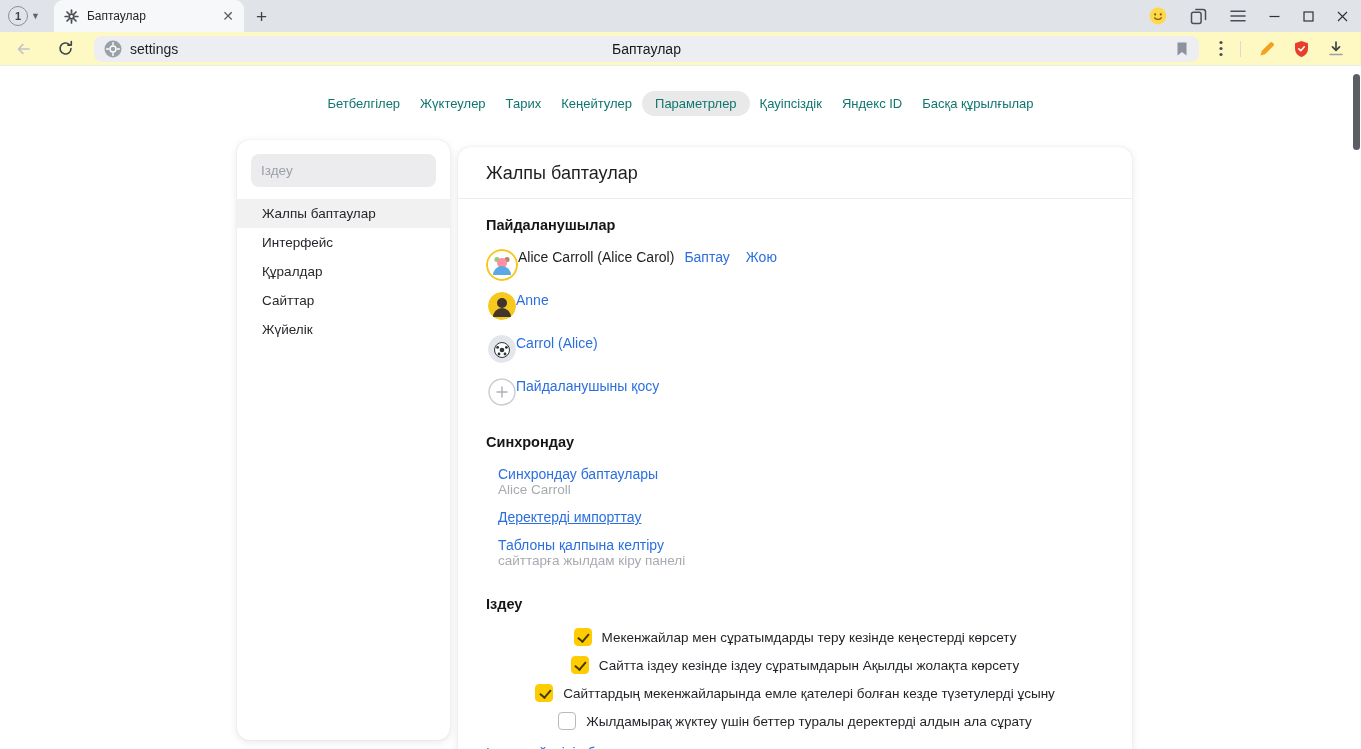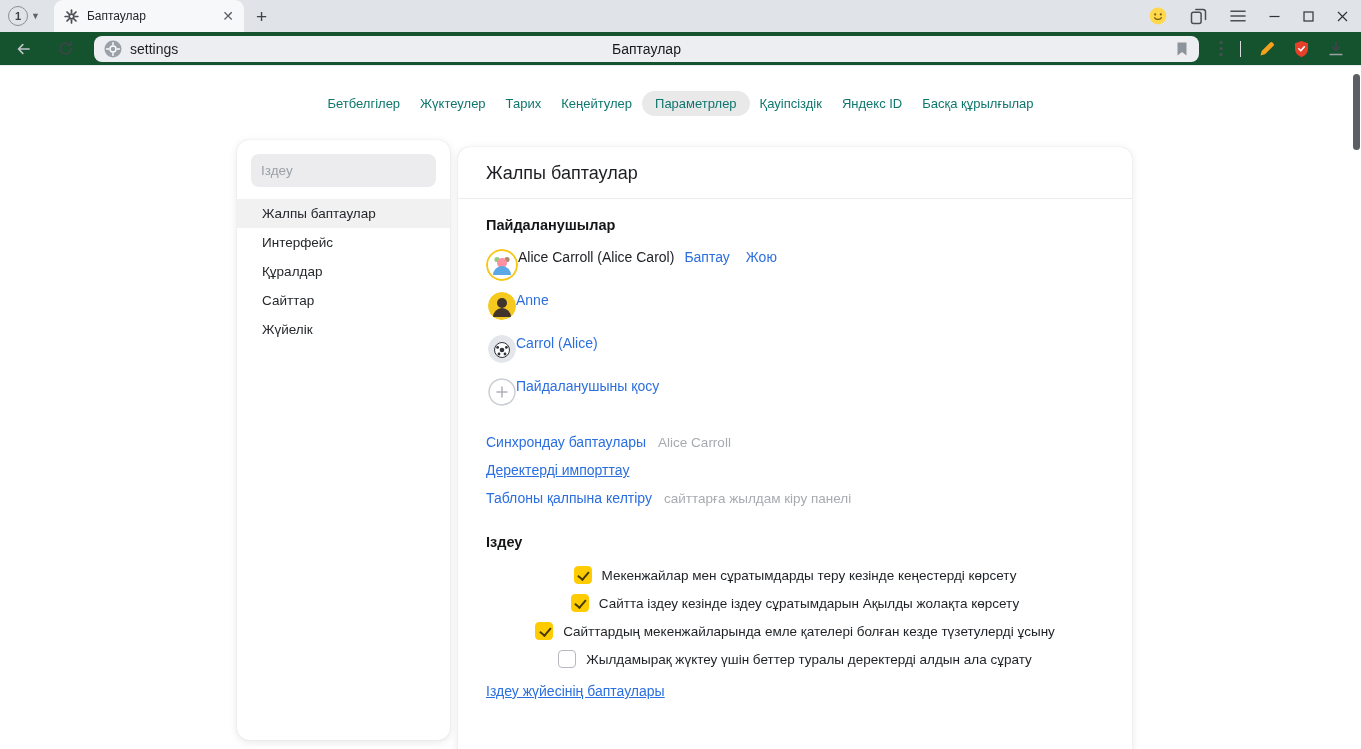--- a/index.html
+++ b/index.html
@@ -15,21 +15,21 @@
   .counter-chevron { font-size: 9px; color: #5c636b; }
   .tab { width: 190px; height: 32px; margin-left: 14px; background: #f7f8fa;
     border-radius: 9px 9px 0 0; display: flex; align-items: center; padding: 0 10px; gap: 8px; }
   .tab-title { font-size: 12px; color: #23262a; flex: 1; white-space: nowrap; overflow: hidden; }
   .tab-close { font-size: 14px; color: #5c6066; cursor: pointer; line-height: 1; }
   .newtab { margin-left: 12px; font-size: 19px; color: #3f4347; cursor: pointer; line-height: 1; }
   .tabbar-right { margin-left: auto; display: flex; align-items: center; gap: 23px; padding-right: 13px; }
   .tb-icon { display: flex; align-items: center; justify-content: center; cursor: pointer; }
 
   
-  .toolbar { height: 34px; background: #14532d; display: flex; align-items: center;
+  .toolbar { height: 34px; background: #fef9c3; display: flex; align-items: center;
     padding: 0 10px; gap: 16px; border-bottom: 1px solid #e9ebef; flex: 0 0 auto; }
   .nav-btn { width: 26px; height: 26px; display: flex; align-items: center; justify-content: center; cursor: pointer; }
   .urlbox { flex: 1; height: 26px; background: #eceef2; border-radius: 8px; display: flex;
     align-items: center; padding: 0 10px; gap: 8px; position: relative; }
   .site-badge { width: 18px; height: 18px; flex: 0 0 auto; display: flex; align-items: center; justify-content: center; }
   .url-text { font-size: 14px; color: #1d2126; z-index: 1; }
   .bar-title { position: absolute; left: 0; right: 0; text-align: center; font-size: 14px; color: #17191c; }
   .url-right { margin-left: auto; z-index: 1; display: flex; align-items: center; }
   .toolbar-right { display: flex; align-items: center; gap: 17px; padding: 0 6px 0 4px; }
   .divider { width: 1px; height: 16px; background: #d7dade; }
@@ -59,21 +59,21 @@
   .section-h { font-size: 14.5px; font-weight: bold; color: #141618; margin-bottom: 16px; }
 
   .user-row { display: flex; align-items: flex-start; height: 32px; margin-bottom: 11px; }
   .avatar { flex: 0 0 auto; border-radius: 50%; overflow: hidden; cursor: pointer; display: flex; }
   .user-name { font-size: 14px; color: #202327; }
   .user-actions { display: flex; gap: 16px; margin-left: 10px; }
   .link { font-size: 14px; color: #2b6fdf; cursor: pointer; text-decoration: none; }
   .link.u { text-decoration: underline; }
 
   .sync-section { margin-top: 24px; }
-  .sync-row { display: flex; align-items: baseline; margin-bottom: 12px; }
+  .sync-row { display: flex; align-items: baseline; margin-bottom: 12px; flex-direction: column; }
   .sync-note { font-size: 13.5px; color: #a7abb0; margin-left: 12px; }
 
   .search-section { margin-top: 28px; }
   .opt-row { display: flex; align-items: center; gap: 10px; margin-bottom: 10px; cursor: pointer; justify-content: center; }
   .checkbox { width: 18px; height: 18px; border-radius: 4px; border: 1.5px solid #b6bac0;
     background: #fff; position: relative; flex: 0 0 auto; }
   .checkbox.checked { background: #fecc00; border-color: #fecc00; }
   .checkbox.checked::after { content: ""; position: absolute; left: 5.5px; top: 2px;
     width: 4.5px; height: 9px; border: solid #463a00; border-width: 0 2px 2px 0; transform: rotate(40deg); }
   .opt-label { font-size: 13.5px; color: #1e2125; }
@@ -287,20 +287,21 @@
               <svg width="28" height="28" viewBox="0 0 28 28">
                 <circle cx="14" cy="14" r="13" fill="none" stroke="#c9cdd2" stroke-width="1.5"></circle>
                 <path d="M14 9v10M9 14h10" stroke="#aeb3b9" stroke-width="1.5" stroke-linecap="round"></path>
               </svg>
             </span>
             <a class="link">Пайдаланушыны қосу</a>
           </div>
         </section>
 
         <section class="sync-section">
+          <div class="section-h">Синхрондау</div>
           <div class="sync-row">
             <a class="link">Синхрондау баптаулары</a>
             <span class="sync-note">Alice Carroll</span>
           </div>
           <div class="sync-row">
             <a class="link u">Деректерді импорттау</a>
             <span class="sync-note"></span>
           </div>
           <div class="sync-row">
             <a class="link">Таблоны қалпына келтіру</a>

